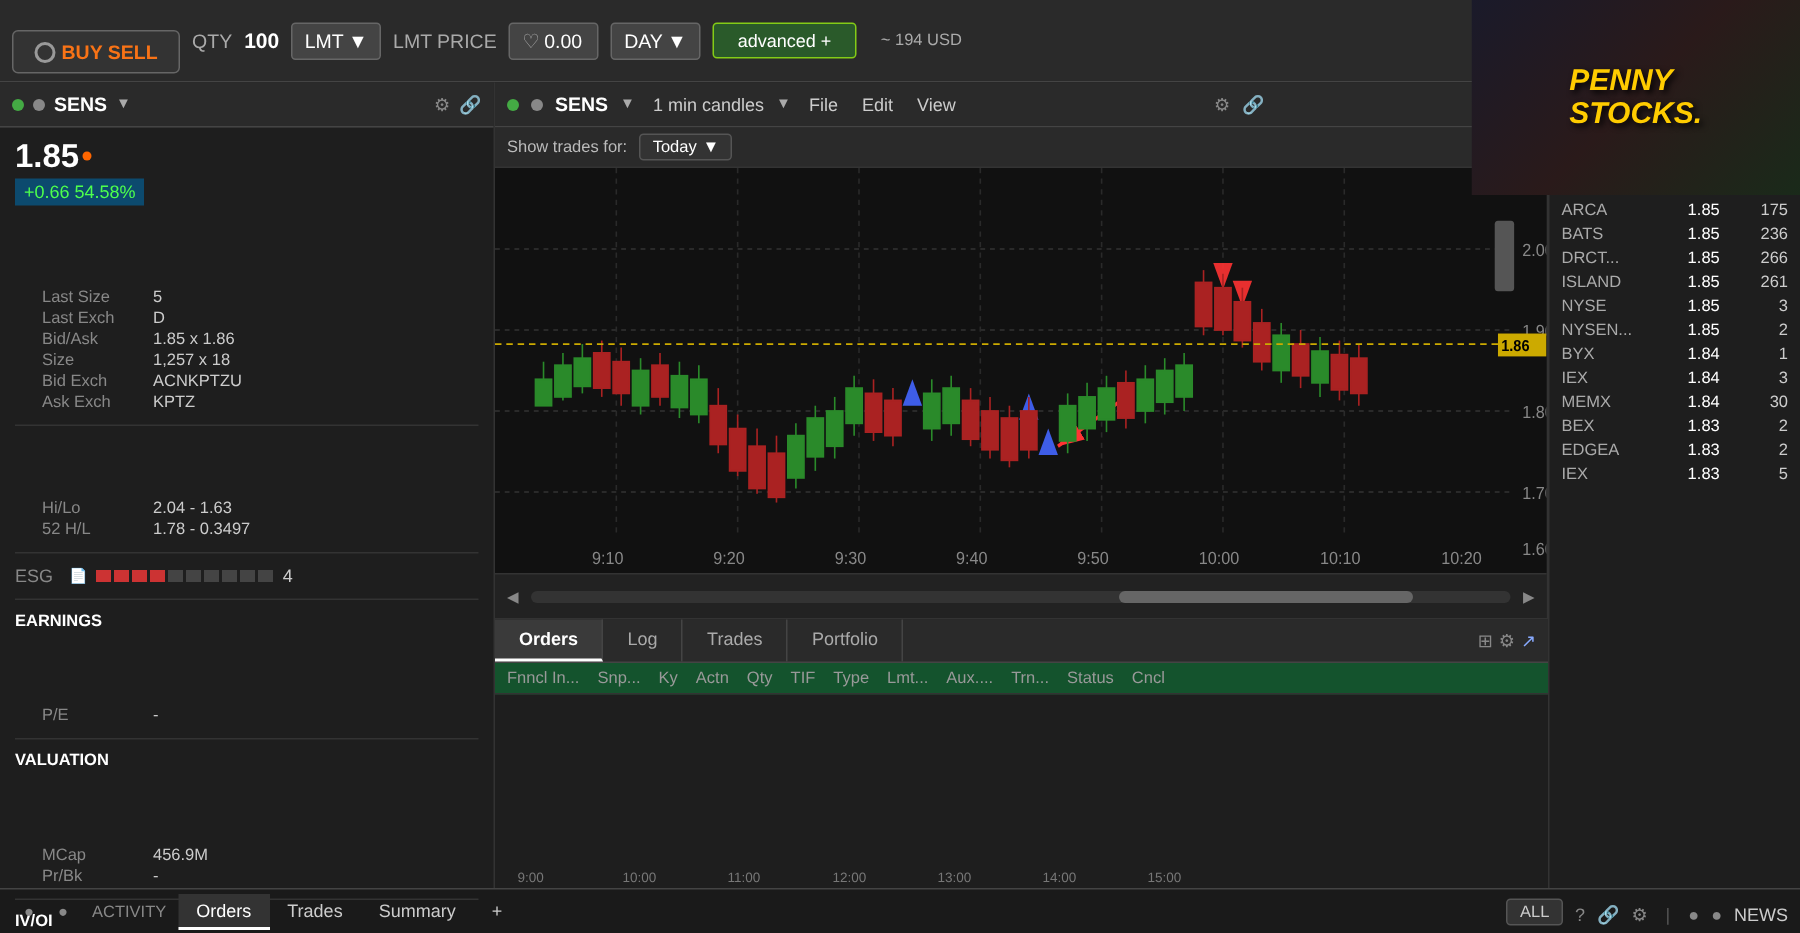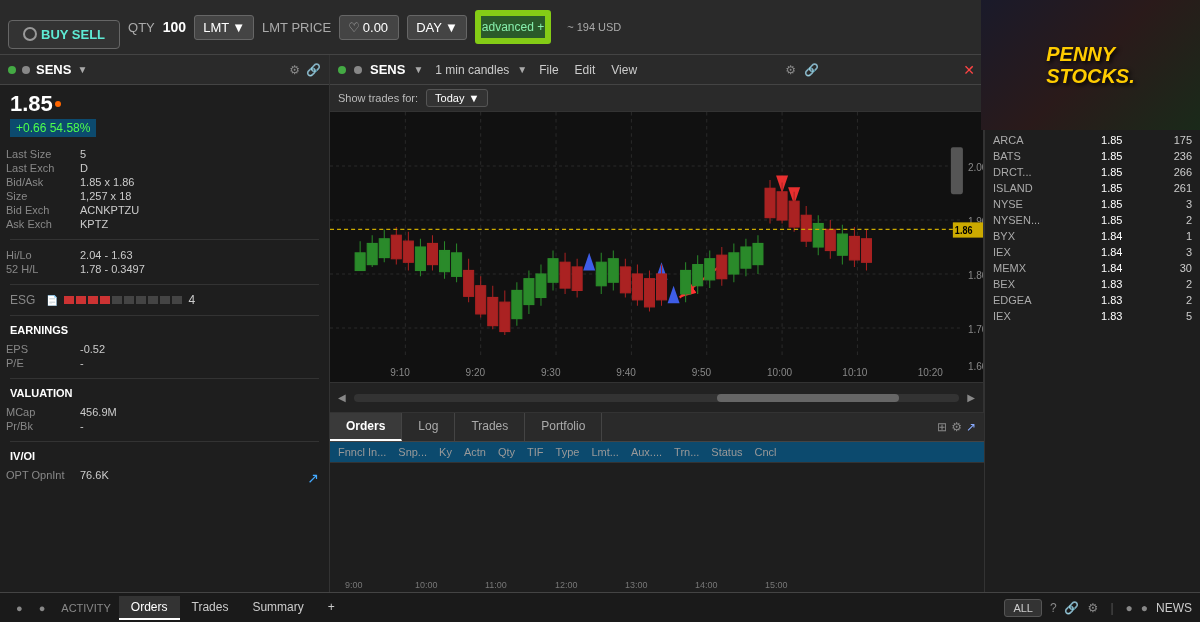--- a/index.html
+++ b/index.html
@@ -11,28 +11,28 @@
       border-bottom: 1px solid #444;
       height: 55px;
       display: flex;
       align-items: center;
       padding: 0 8px;
       gap: 8px;
     }
     .buy-sell-btn {
       background: #333;
       border: 1px solid #666;
-      color: #5eead4;
+      color: #f97316;
       padding: 6px 14px;
       border-radius: 4px;
       font-size: 13px;
       font-weight: bold;
       cursor: pointer;
       display: flex;
-      align-items: flex-start;
+      align-items: flex-end;
       gap: 4px;
       margin-top: 14px;
     }
     .buy-sell-btn .circle-icon {
       width: 14px; height: 14px;
       border-radius: 50%;
       border: 2px solid #999;
       display: inline-block;
     }
     .qty-label { color: #aaa; font-size: 13px; }
@@ -53,23 +53,23 @@
       border: 1px solid #666;
       color: #fff;
       padding: 4px 8px;
       border-radius: 3px;
       cursor: pointer;
       font-size: 13px;
       display: flex; align-items: center; gap: 3px;
     }
     .advanced-btn {
       background: #2a5a2a;
-      border: 6px solid #84cc16;
-      color: #86efac;
-      padding: 4px 1px;
+      border: 1px solid #84cc16;
+      color: #ffffff;
+      padding: 4px 16px;
       border-radius: 3px;
       cursor: pointer;
       font-size: 12px;
     }
     .submit-btn {
       background: #444;
       border: 2px solid #888;
       color: #fff;
       padding: 8px 20px;
       border-radius: 4px;
@@ -107,21 +107,21 @@
     .symbol-label { color: #fff; font-size: 13px; font-weight: bold; }
     .dropdown-arrow { color: #aaa; font-size: 10px; }
     .settings-icon { margin-left: auto; color: #888; cursor: pointer; }
     .chain-icon { color: #88aaff; cursor: pointer; }
 
     .price-section { padding: 6px 10px; }
     .current-price { font-size: 22px; color: #fff; font-weight: bold; }
     .price-dot { width: 6px; height: 6px; border-radius: 50%; background: #ff6600; display: inline-block; margin-left: 2px; }
     .price-change { background: #0c4a6e; color: #4dff4d; padding: 2px 6px; display: inline-block; font-size: 12px; margin-top: 2px; }
 
-    .data-table { padding: 4px 6px; }
+    .data-table { padding: 4px 28px; margin-top: 44px; }
     .data-row { display: flex; padding: 1px 0; color: #bbb; font-size: 11px; gap: 4px; }
     .data-label { color: #888; min-width: 70px; }
     .data-value { color: #ccc; }
 
     .section-divider { border-top: 1px solid #333; margin: 4px 10px; }
 
     .esg-section { padding: 4px 10px; display: flex; align-items: center; gap: 6px; }
     .esg-bar { display: flex; gap: 2px; }
     .esg-segment { width: 10px; height: 8px; }
     .esg-filled { background: #cc3333; }
@@ -234,32 +234,32 @@
     .orders-tab.active {
       background: #3a3a3a;
       color: #fff;
       font-weight: bold;
       border-bottom: 2px solid #fff;
     }
     .orders-tab-icons { margin-left: auto; display: flex; gap: 4px; align-items: center; padding: 4px 8px; }
 
     .orders-columns {
       display: flex;
-      background: #0c4a6e;
+      background: #14532d;
       padding: 4px 8px;
       border-bottom: 1px solid #333;
       gap: 12px;
       color: #999;
       font-size: 11px;
     }
     .col-header { cursor: pointer; }
 
     
     #right-panel {
-      width: 216px;
+      width: 168px;
       background: #1e1e1e;
       border-left: 1px solid #333;
       flex-shrink: 0;
     }
     .l2-header {
       background: #2a2a2a;
       padding: 4px 8px;
       border-bottom: 1px solid #444;
       height: 30px;
       display: flex;
@@ -306,21 +306,21 @@
       cursor: pointer;
       font-size: 12px;
       border-bottom: 2px solid transparent;
     }
     .bottom-tab.active {
       color: #fff;
       background: #333;
       border-bottom: 2px solid #fff;
     }
     .bottom-separator { color: #555; padding: 0 4px; }
-    .bottom-right { margin-left: auto; display: flex; align-items: center; gap: 8px; color: #888; }
+    .bottom-right { margin-left: auto; display: flex; align-items: flex-end; gap: 8px; color: #888; }
     .news-label { color: #ccc; font-size: 12px; }
 
     
     #ad-banner {
       position: absolute;
       top: 0;
       right: 0;
       width: 219px;
       height: 130px;
       background: #333;
@@ -468,24 +468,20 @@
         <div class="esg-segment esg-empty"></div>
       </div>
       <span style="color:#ccc;">4</span>
     </div>
 
     <div class="section-divider"></div>
 
     <div class="earnings-header">EARNINGS</div>
     <div class="data-table">
       <div class="data-row">
-        <span class="data-label">EPS</span>
-        <span class="data-value">-0.52</span>
-      </div>
-      <div class="data-row">
         <span class="data-label">P/E</span>
         <span class="data-value">-</span>
       </div>
     </div>
 
     <div class="section-divider"></div>
 
     <div class="valuation-header">VALUATION</div>
     <div class="data-table">
       <div class="data-row">

